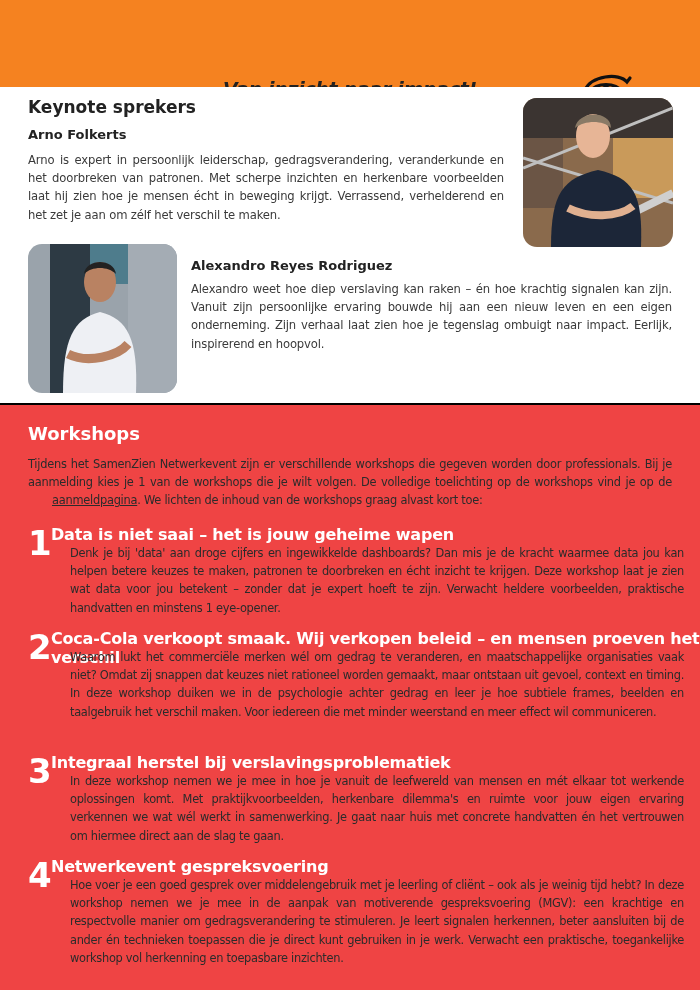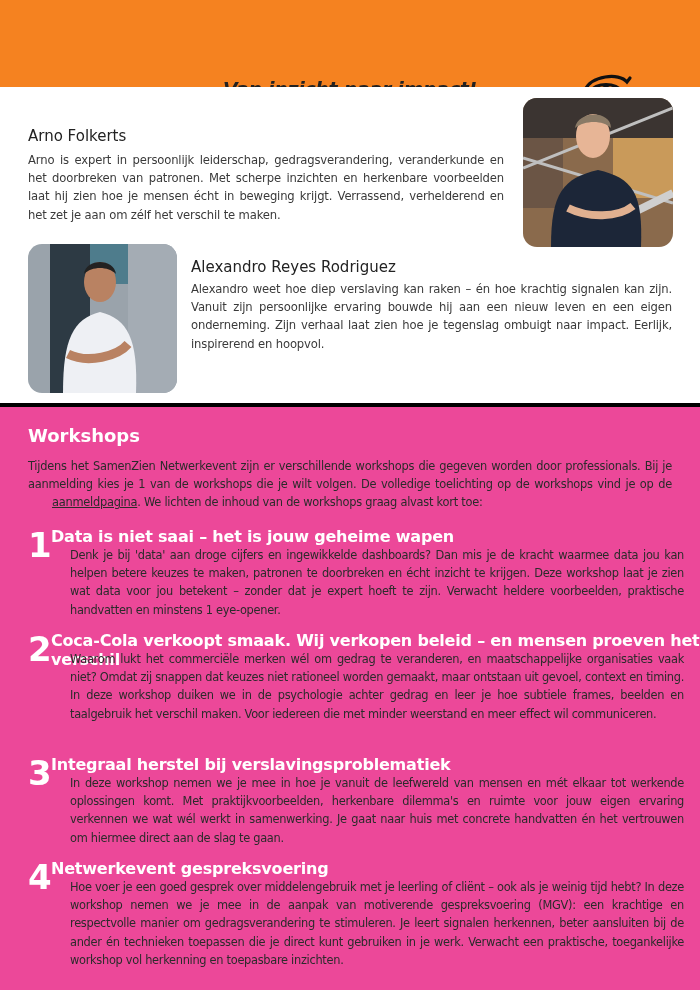--- a/index.html
+++ b/index.html
@@ -20,35 +20,35 @@
 
   .speakers {
     position: absolute; left: 0; top: 87px; width: 700px; height: 316px;
     background: #ffffff;
   }
   .section-title-dark {
     position: absolute; left: 28px; top: 10px;
     font-family: "DejaVu Sans", sans-serif; font-weight: bold; font-size: 17px; color: #222;
   }
   .speaker-name {
-    position: absolute; font-family: "DejaVu Sans", sans-serif; font-weight: normal;
-    font-size: 15px; color: #222;
+    position: absolute; font-family: "DejaVu Sans", sans-serif; font-weight: bold;
+    font-size: 13px; color: #222;
   }
   .speaker-bio {
     position: absolute; font-family: "DejaVu Sans", sans-serif; font-size: 11.6px;
     line-height: 18.2px; color: #3a3a3a; text-align: justify; letter-spacing: -0.15px;
   }
   .photo {
     position: absolute; border-radius: 14px; overflow: hidden;
   }
   .photo svg { display: block; width: 100%; height: 100%; }
 
   .workshops {
     position: absolute; left: 0; top: 403px; width: 700px; height: 587px;
-    background: #ec4899; border-top: 4px solid #000000;
+    background: #ef4444; border-top: 2px solid #000000;
   }
   .section-title-light {
     position: absolute; left: 28px; top: 18px;
     font-family: "DejaVu Sans", sans-serif; font-weight: bold; font-size: 18px; color: #ffffff;
   }
   .intro {
     position: absolute; left: 28px; top: 50px; width: 644px;
     font-family: "DejaVu Sans", sans-serif; font-size: 11.4px; line-height: 18.2px;
     color: #2b2b2b; text-align: justify; letter-spacing: -0.25px;
   }
@@ -78,20 +78,21 @@
       <path d="M8 22 C14 8, 42 4, 50 14 L53 10" fill="none" stroke="#111" stroke-width="3.2" stroke-linecap="round"></path>
       <path d="M50 26 C44 40, 16 44, 8 34 L5 38" fill="none" stroke="#111" stroke-width="3.2" stroke-linecap="round"></path>
       <path d="M12 24 C20 14, 38 14, 46 24 C38 32, 20 32, 12 24 Z" fill="none" stroke="#111" stroke-width="3"></path>
       <circle cx="29" cy="23" r="5.5" fill="#111"></circle>
       <circle cx="31" cy="20.5" r="1.6" fill="#fff"></circle>
     </svg>
   </div>
 </div>
 
 <div class="speakers">
+  <div class="section-title-dark">Keynote sprekers</div>
 
   <div class="speaker-name" style="left:28px; top:40px;">Arno Folkerts</div>
   <div class="speaker-bio" style="left:28px; top:64px; width:476px;">Arno is expert in persoonlijk leiderschap, gedragsverandering, veranderkunde en het doorbreken van patronen. Met scherpe inzichten en herkenbare voorbeelden laat hij zien hoe je mensen écht in beweging krijgt. Verrassend, verhelderend en het zet je aan om zélf het verschil te maken.</div>
 
   <div class="photo" style="left:523px; top:11px; width:150px; height:149px;">
     <svg viewBox="0 0 150 149" preserveAspectRatio="none">
       <rect width="150" height="149" fill="#8a6a4c"></rect>
       <rect width="150" height="40" fill="#3b3431"></rect>
       <rect x="90" y="40" width="60" height="60" fill="#c99a5a"></rect>
       <rect x="0" y="40" width="40" height="70" fill="#6b5545"></rect>

